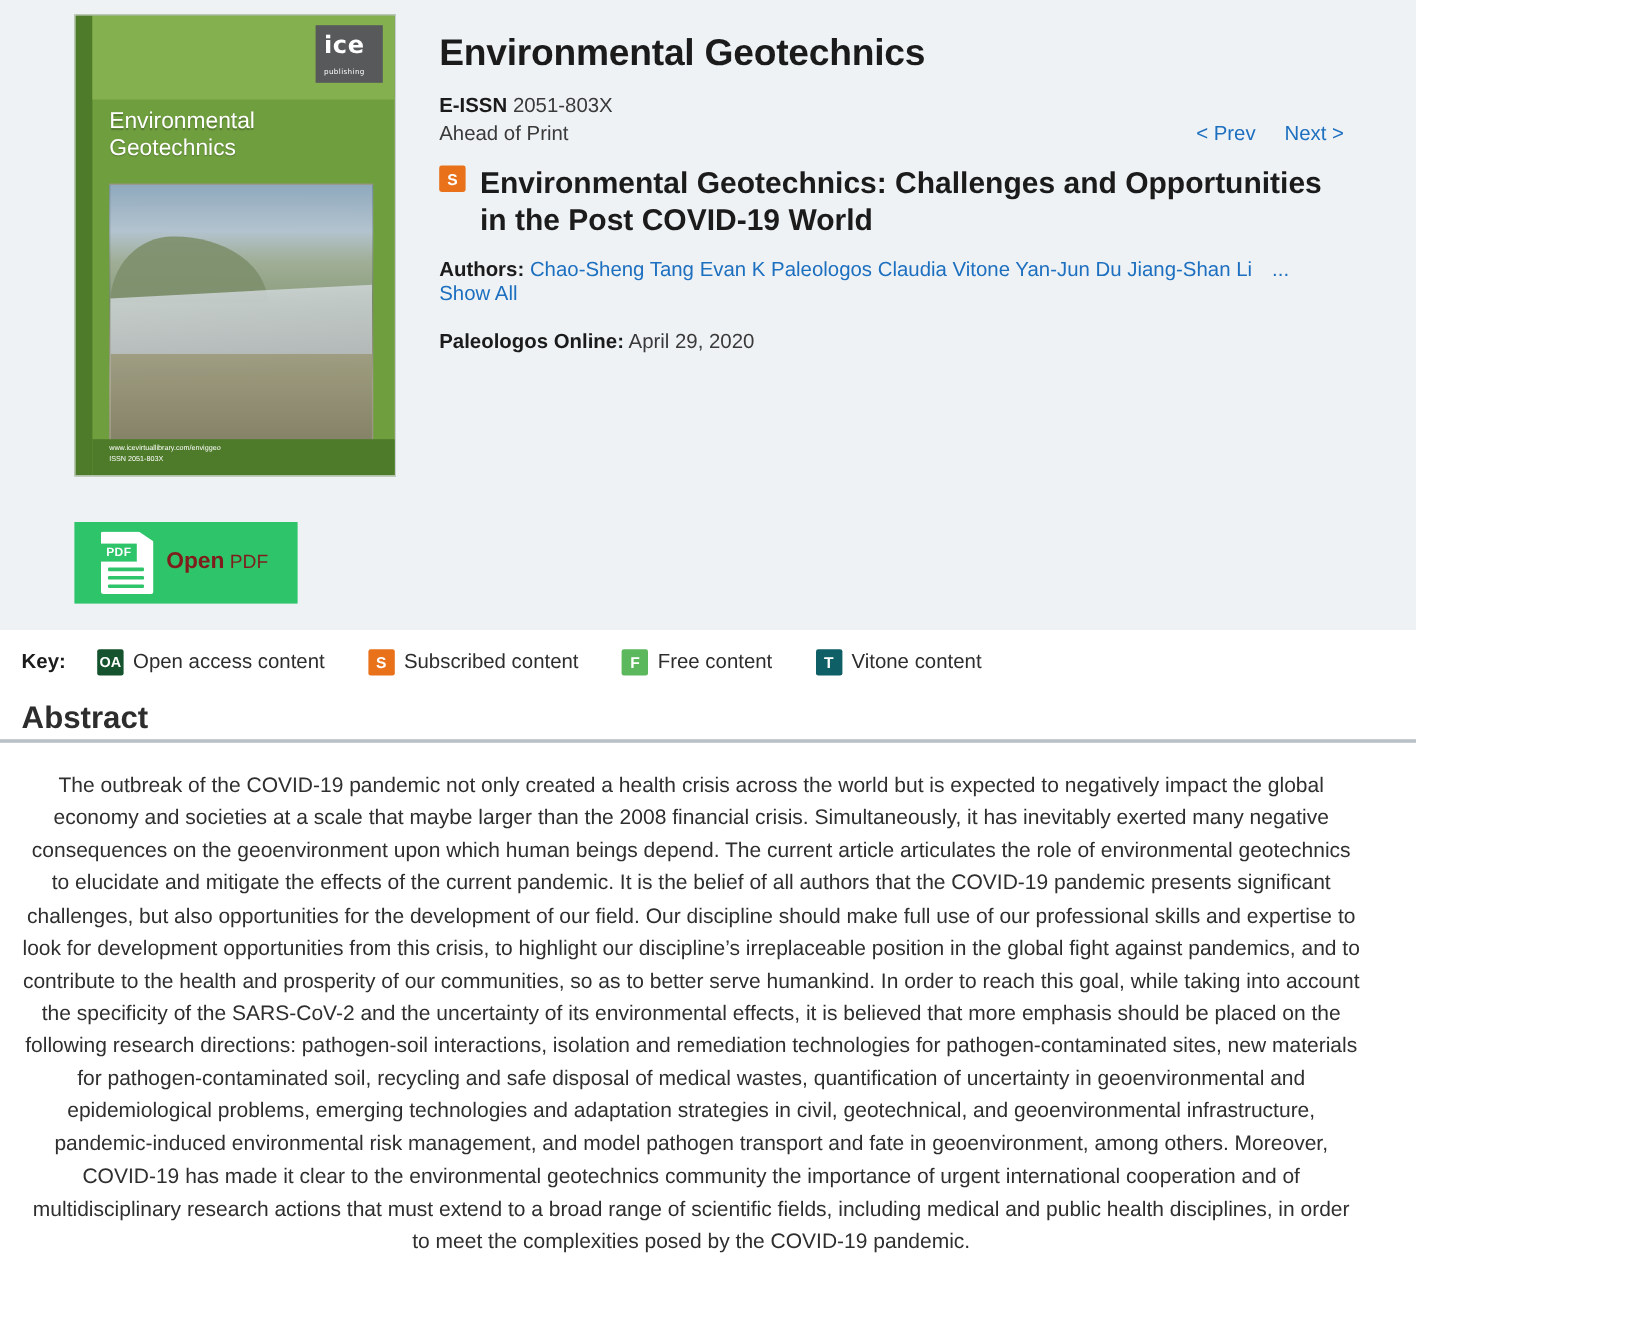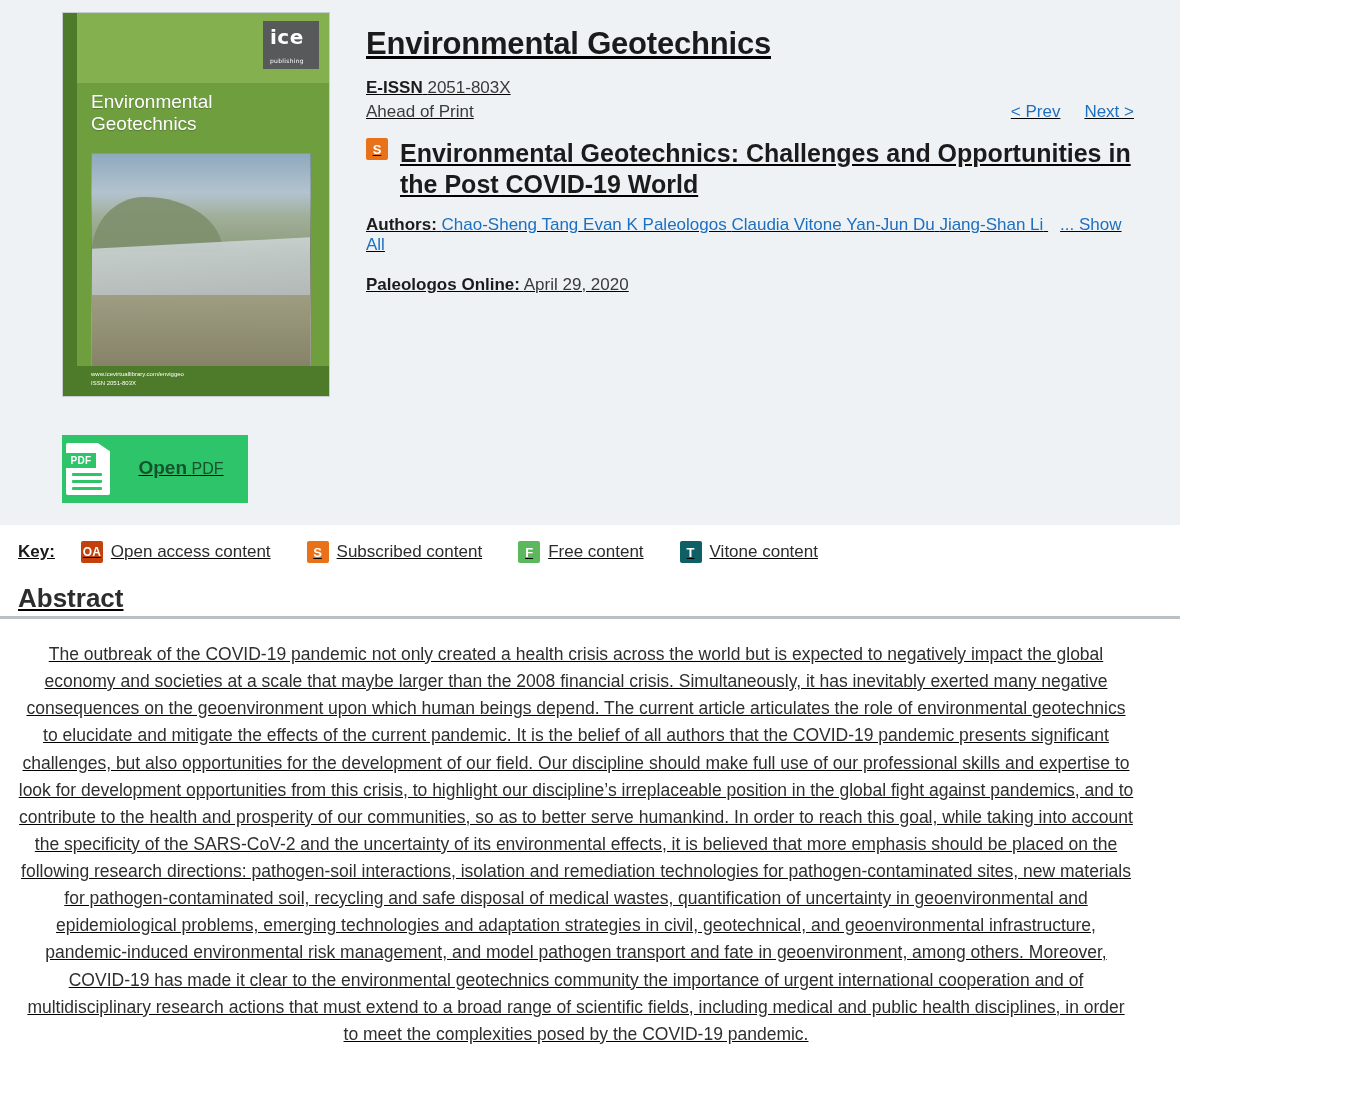--- a/index.html
+++ b/index.html
@@ -2,21 +2,21 @@
 <html><head>
 <meta charset="utf-8">
 <style>
   * { box-sizing: border-box; }
   html, body {
     margin: 0; padding: 0;
     width: 1370px;
     background: #ffffff;
     font-family: "Liberation Sans", sans-serif;
   }
-  .page { width: 1180px; min-height: 1112px; position: relative; text-decoration: underline; }
+  .page { width: 1180px; min-height: 1112px; position: relative; }
 
   
   .banner {
     background: #eef2f5;
     padding: 12px 0 22px 0;
     display: flex;
     align-items: flex-start;
   }
   .cover-col {
     width: 330px;
@@ -88,46 +88,46 @@
     position: absolute; left: 14px; right: 0; bottom: 0; height: 30px;
     background: #4e7b2a;
   }
 
   .pdf-btn {
     margin-top: 38px;
     width: 186px; height: 68px;
     background: #2dc46a;
     display: flex; align-items: center;
     border: none; cursor: pointer;
-    padding: 0 0;
+    padding: 0 18px;
   }
   .pdf-icon {
     width: 52px; height: 56px; position: relative; flex: 0 0 52px;
   }
   .pdf-icon .sheet {
     position: absolute; left: 4px; top: 2px; width: 44px; height: 52px;
     background: #ffffff; border-radius: 2px;
     clip-path: polygon(0 0, 72% 0, 100% 16%, 100% 100%, 0 100%);
   }
   .pdf-icon .label {
     position: absolute; left: 4px; top: 12px; width: 30px; height: 15px;
     background: #2dc46a; color: #ffffff; font-size: 10px; font-weight: bold;
     display: flex; align-items: center; justify-content: center; letter-spacing: .3px;
   }
   .pdf-icon .lines {
     position: absolute; left: 10px; top: 32px; width: 30px; height: 18px;
   }
   .pdf-icon .lines i {
     display: block; height: 3px; background: #2dc46a; margin-bottom: 4px; border-radius: 1px;
   }
-  .pdf-btn-text { color: #14532d; text-align: center; flex: 1; }
+  .pdf-btn-text { color: #7f1d1d; text-align: center; flex: 1; }
   .pdf-btn-text .l1 { font-size: 19px; font-weight: bold; line-height: 1.1; }
   .pdf-btn-text .l2 { font-size: 16px; line-height: 1.3; }
 
-  .meta-col { flex: 1; padding: 14px 46px 0 36px; }
+  .meta-col { flex: 1; padding: 14px 60px 0 36px; }
   .journal-title {
     font-size: 31px; font-weight: bold; color: #1b1b1b;
     margin: 0 0 16px 0; letter-spacing: -0.2px;
   }
   .eissn { font-size: 17px; color: #3a3a3a; margin-bottom: 4px; }
   .eissn b { color: #1b1b1b; }
   .aop-row {
     display: flex; align-items: center; justify-content: space-between;
     margin-bottom: 16px;
   }
@@ -135,21 +135,21 @@
   .pager { display: flex; gap: 24px; }
   .pager a { color: #1d6fbf; font-size: 17px; text-decoration: none; cursor: pointer; }
 
   .art-title-row { display: flex; align-items: flex-start; gap: 12px; margin-bottom: 14px; }
   .badge {
     display: inline-flex; align-items: center; justify-content: center;
     width: 22px; height: 22px; color: #fff; font-size: 13px; font-weight: bold;
     border-radius: 2px; flex: 0 0 22px;
   }
   .badge.s { background: #e8711a; }
-  .badge.oa { background: #c2410c; width: 30px; font-size: 12px; text-align: center; }
+  .badge.oa { background: #14532d; width: 30px; font-size: 12px; text-align: center; }
   .badge.f { background: #5cb85c; }
   .badge.t { background: #0f5f66; }
   .art-title {
     font-size: 25px; font-weight: bold; color: #1b1b1b; line-height: 1.25;
     margin-top: 0;
   }
   .authors-line { font-size: 17px; color: #3a3a3a; margin-bottom: 20px; }
   .authors-line b { color: #1b1b1b; }
   .authors-line a { color: #1d6fbf; text-decoration: none; cursor: pointer; }
   .show-all { color: #1d6fbf; cursor: pointer; margin-left: 12px; }

